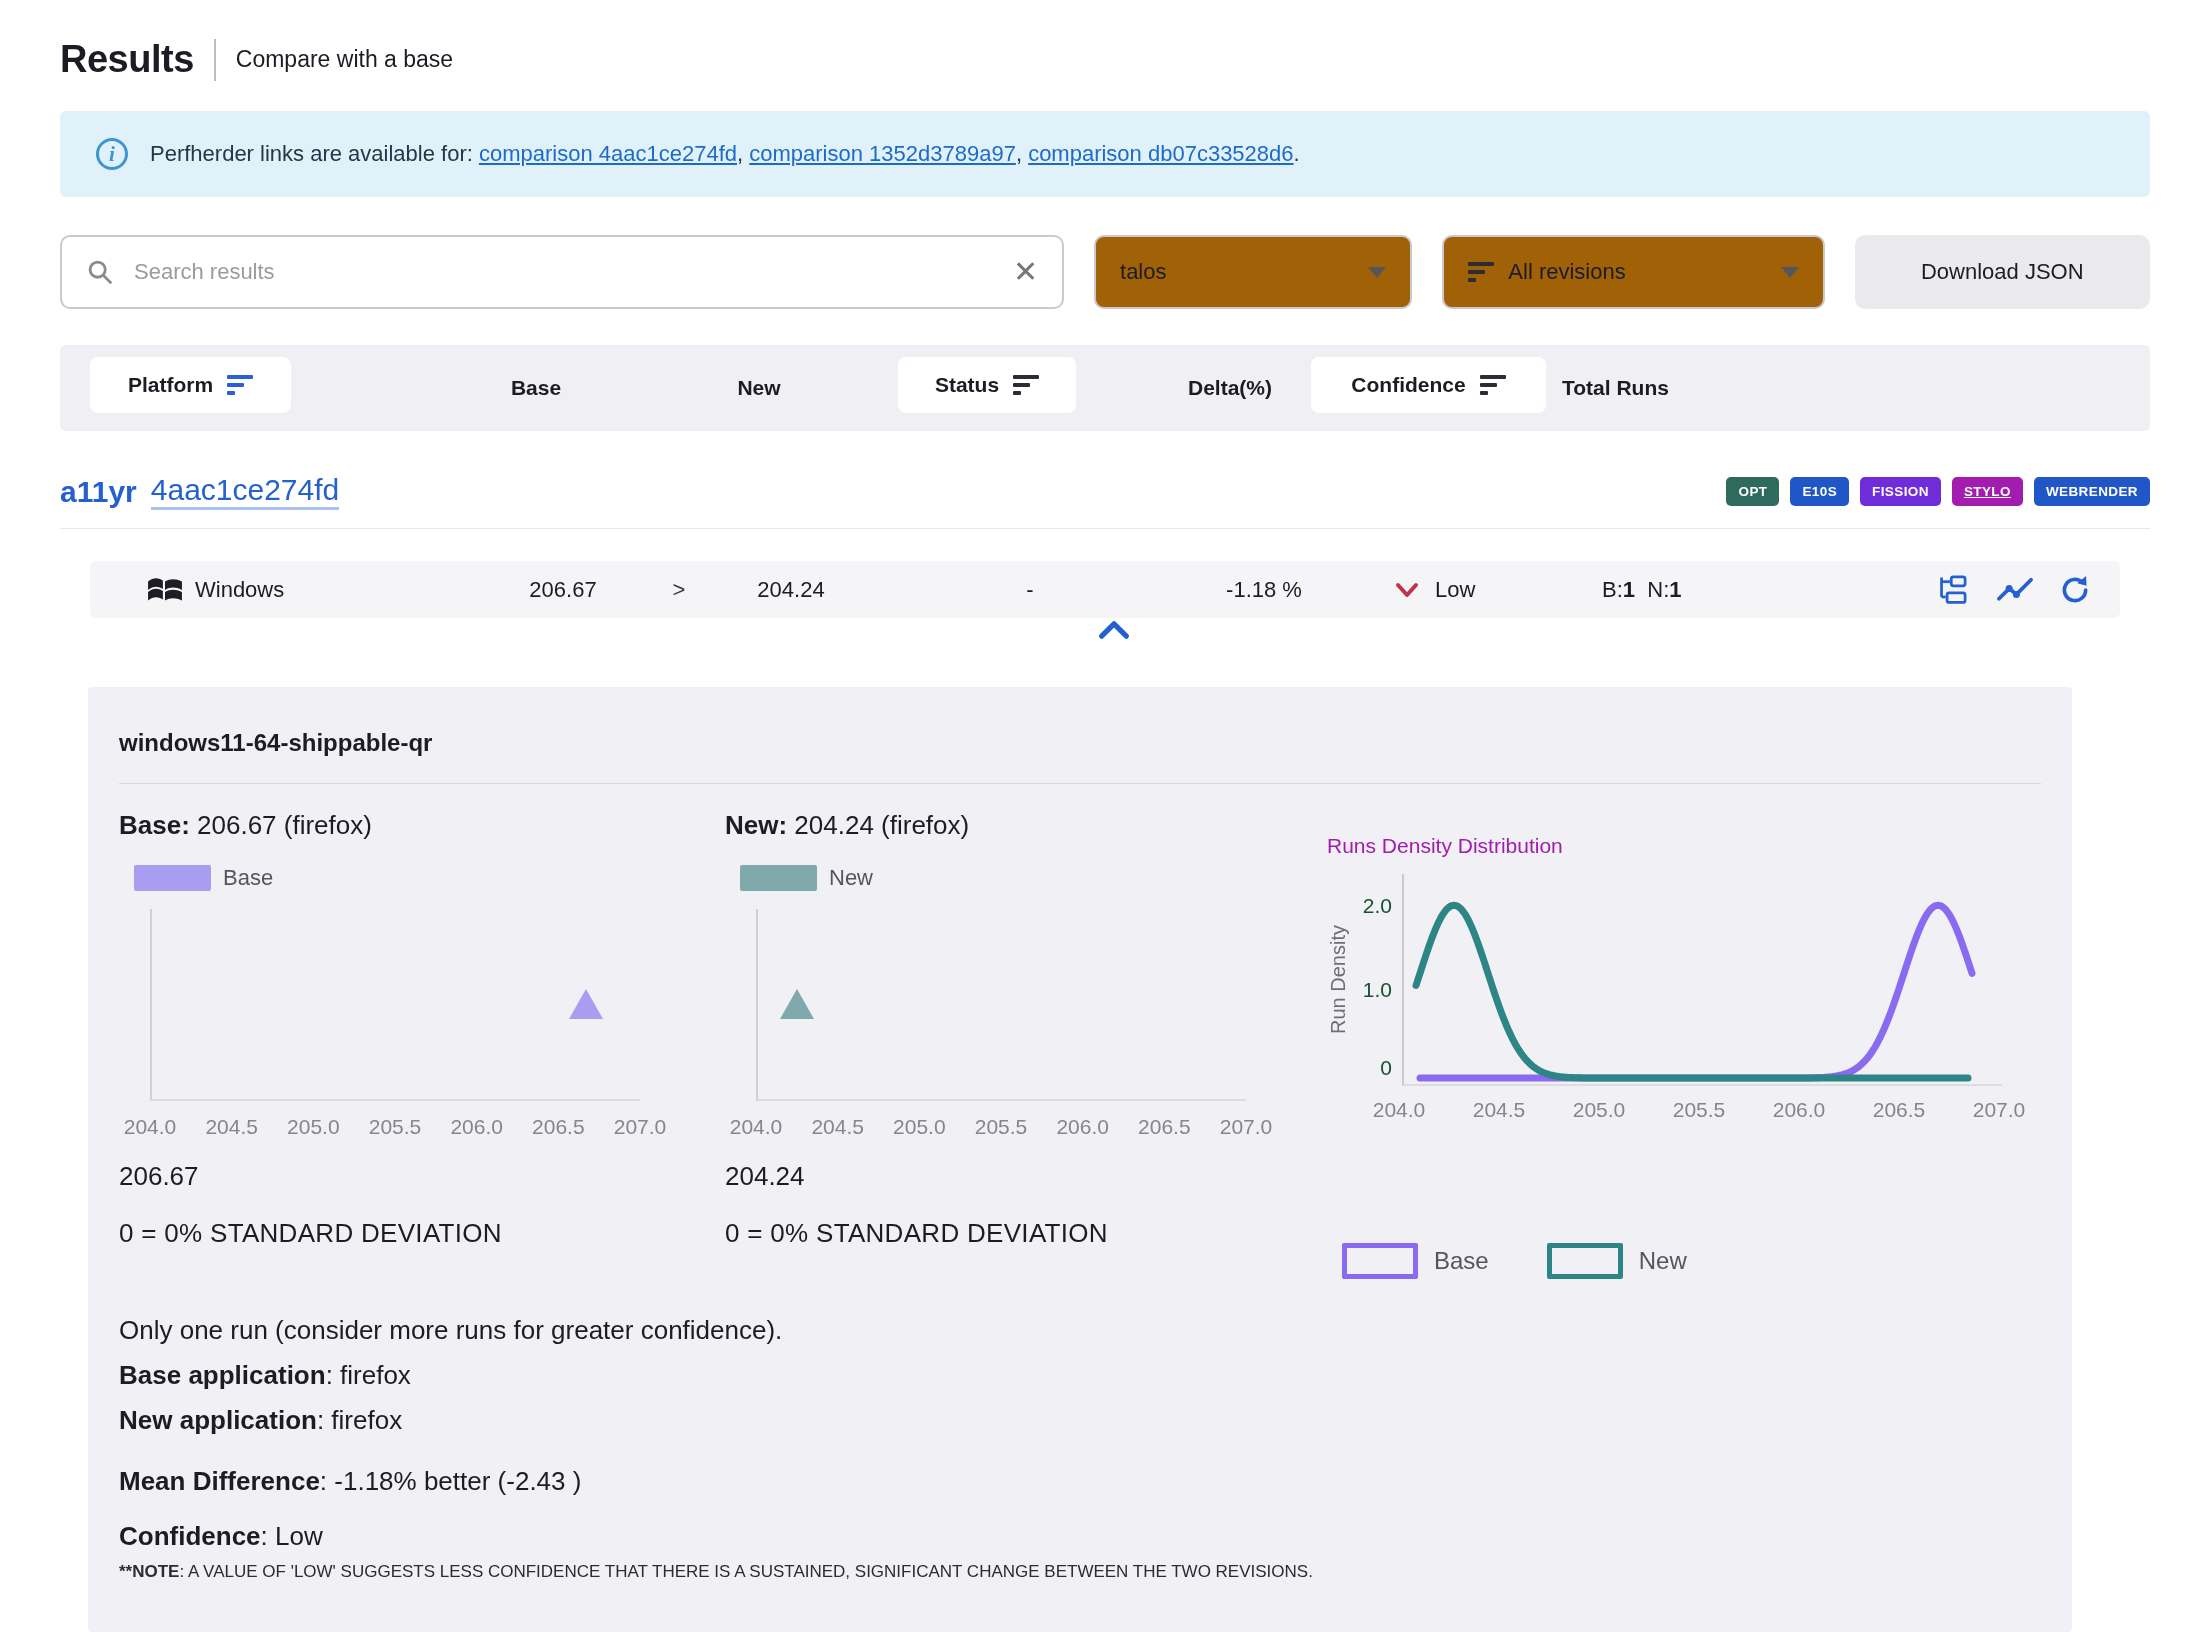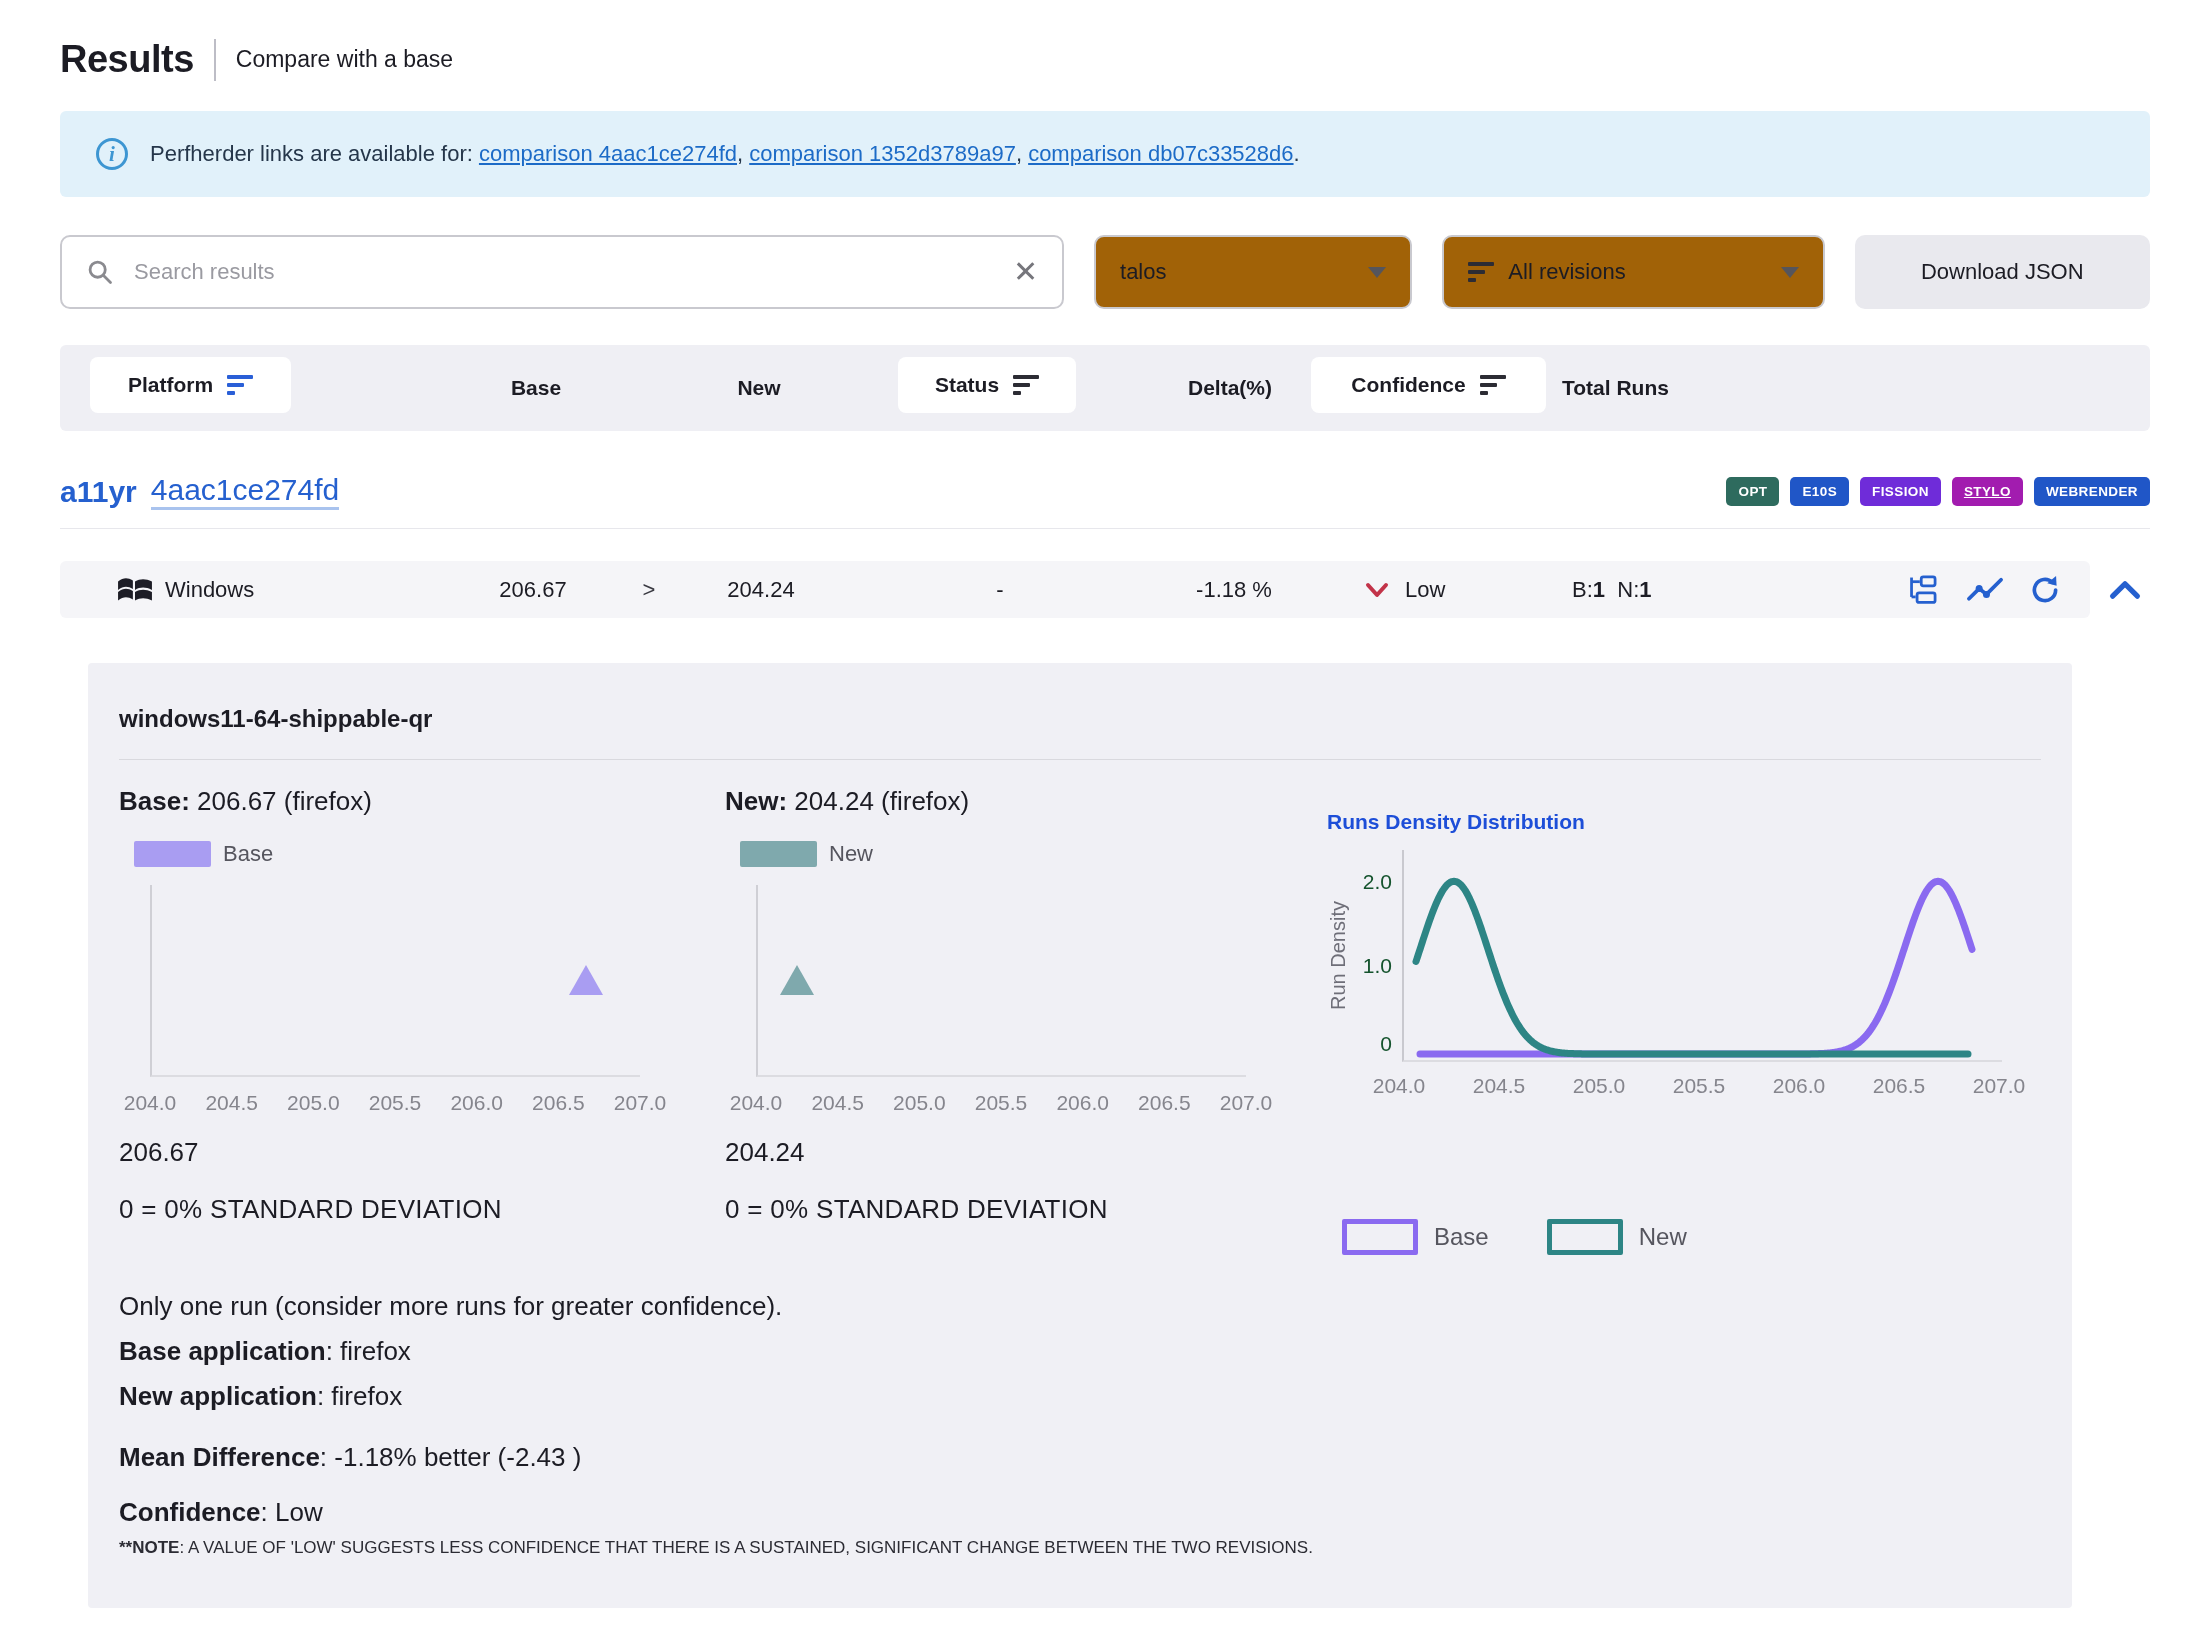--- a/index.html
+++ b/index.html
@@ -52,21 +52,21 @@
   
   .suite-row { margin-top:42px; display:flex; align-items:center; }
   .suite-name { font-size:30px; font-weight:bold; color:#2560cf; }
   .suite-link { font-size:30px; color:#2560cf; margin-left:14px; text-decoration:none; border-bottom:3px solid #a9c3ee; cursor:pointer; }
   .tags { margin-left:auto; display:flex; gap:11px; }
   .tag { color:#fff; font-size:13.5px; font-weight:bold; letter-spacing:0.4px; border-radius:5px; padding:8px 12px; line-height:1; }
 
   .section-hr { border:none; border-top:1.5px solid #e7e7ec; margin-top:18px; }
 
   
-  .result-line { margin-top:32px; display:flex; align-items:center; }
+  .result-line { margin-top:32px; display:flex; align-items:center;flex-direction:column; }
   .result-row { background:#f5f5f8; border-radius:6px; height:57px; width:2030px; position:relative; }
   .result-row .rcell { position:absolute; top:50%; transform:translate(-50%,-50%); font-size:22px; white-space:nowrap; }
   .rc-platform { position:absolute; left:57px; top:50%; transform:translateY(-50%); display:flex; align-items:center; gap:12px; font-size:22px; }
   .rc-base { left:473px; } .rc-sep { left:589px; color:#3a3a42; } .rc-new { left:701px; }
   .rc-status { left:940px; } .rc-delta { left:1174px; }
   .rc-conf { position:absolute; left:1305px; top:50%; transform:translateY(-50%); display:flex; align-items:center; gap:16px; font-size:22px; }
   .rc-runs { position:absolute; left:1512px; top:50%; transform:translateY(-50%); font-size:22px; }
   .rc-runs b { font-weight:bold; }
   .row-icons { position:absolute; right:28px; top:50%; transform:translateY(-50%); display:flex; align-items:center; gap:24px; }
   .row-icons svg { cursor:pointer; display:block; }
@@ -86,21 +86,21 @@
   .legend-label { font-size:22px; color:#55555e; }
   .mini-chart { position:relative; width:490px; height:192px; margin:18px 0 0 31px; border-left:2px solid #cfcfd5; border-bottom:2px solid #dcdce1; }
   .marker-triangle { position:absolute; bottom:80px; width:0; height:0; border-left:17px solid transparent; border-right:17px solid transparent; border-bottom:30px solid #888; transform:translateX(-50%); }
   .ticks { position:relative; width:490px; height:30px; margin:14px 0 0 31px; }
   .ticks .tick { position:absolute; top:0; transform:translateX(-50%); font-size:21px; color:#85858d; white-space:nowrap; }
   .mini-value { font-size:26px; margin-top:16px; }
   .stddev { font-size:26px; margin-top:26px; letter-spacing:0.3px; }
 
   
   .density-col { margin-left:auto; width:714px; padding-top:24px; }
-  .density-title { font-size:21px; font-weight:bold; color:#1d4ed8; }
+  .density-title { font-size:21px; font-weight:normal; color:#a21caf; }
   .density-body { display:flex; margin-top:16px; }
   .y-label { writing-mode:vertical-rl; transform:rotate(180deg); font-size:20px; color:#6e6e78; height:212px; text-align:center; flex:none; }
   .y-ticks { position:relative; width:52px; height:212px; flex:none; }
   .y-ticks span { position:absolute; right:10px; font-size:21px; color:#14532d; }
   .yt2 { top:20px; } .yt1 { top:104px; } .yt0 { top:182px; }
   .density-plot { position:relative; width:600px; height:212px; border-left:2px solid #c9c9cf; border-bottom:2px solid #dcdce1; }
   .density-plot svg { position:absolute; left:0; top:0; }
   .density-ticks { margin-left:52px; padding-left:20px; }
   .density-ticks .inner { position:relative; width:600px; height:30px; margin-top:12px; }
   .density-ticks .tick { position:absolute; transform:translateX(-50%); font-size:21px; color:#85858d; white-space:nowrap; }

